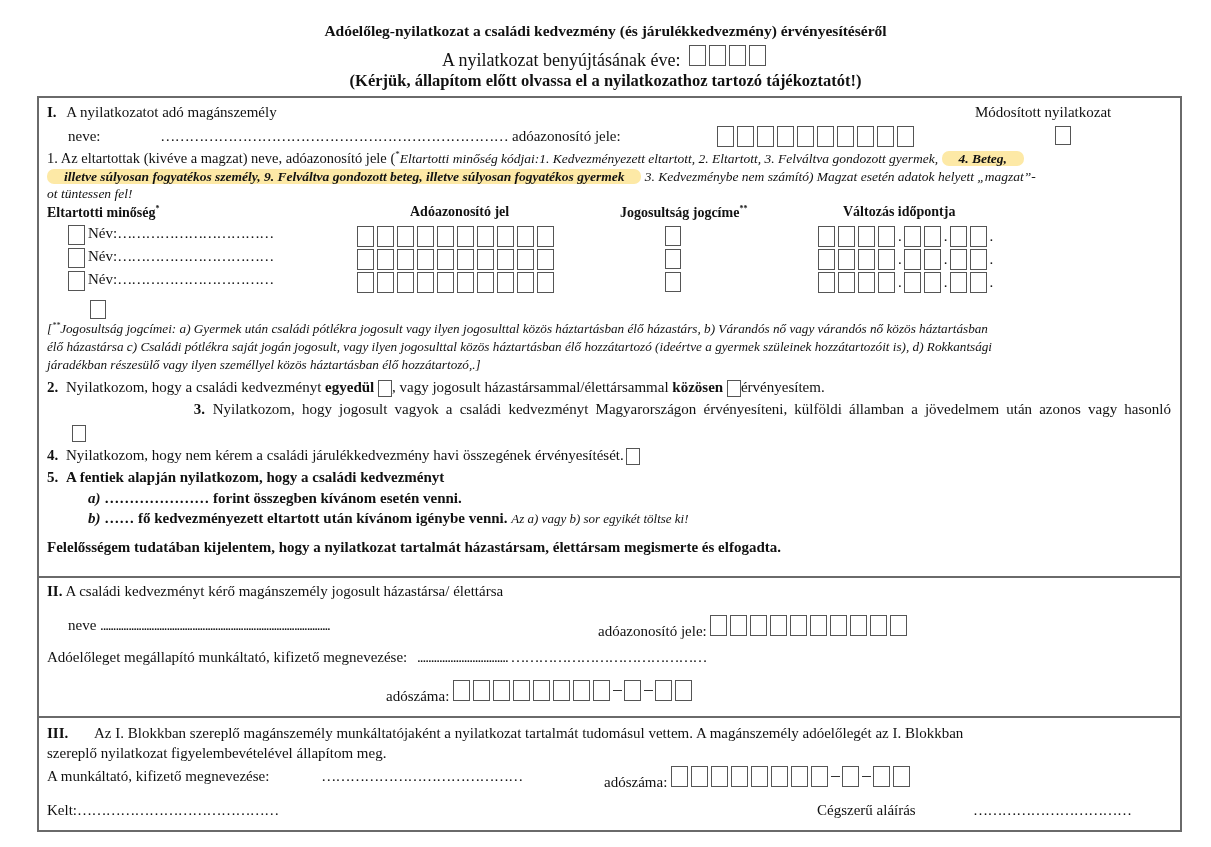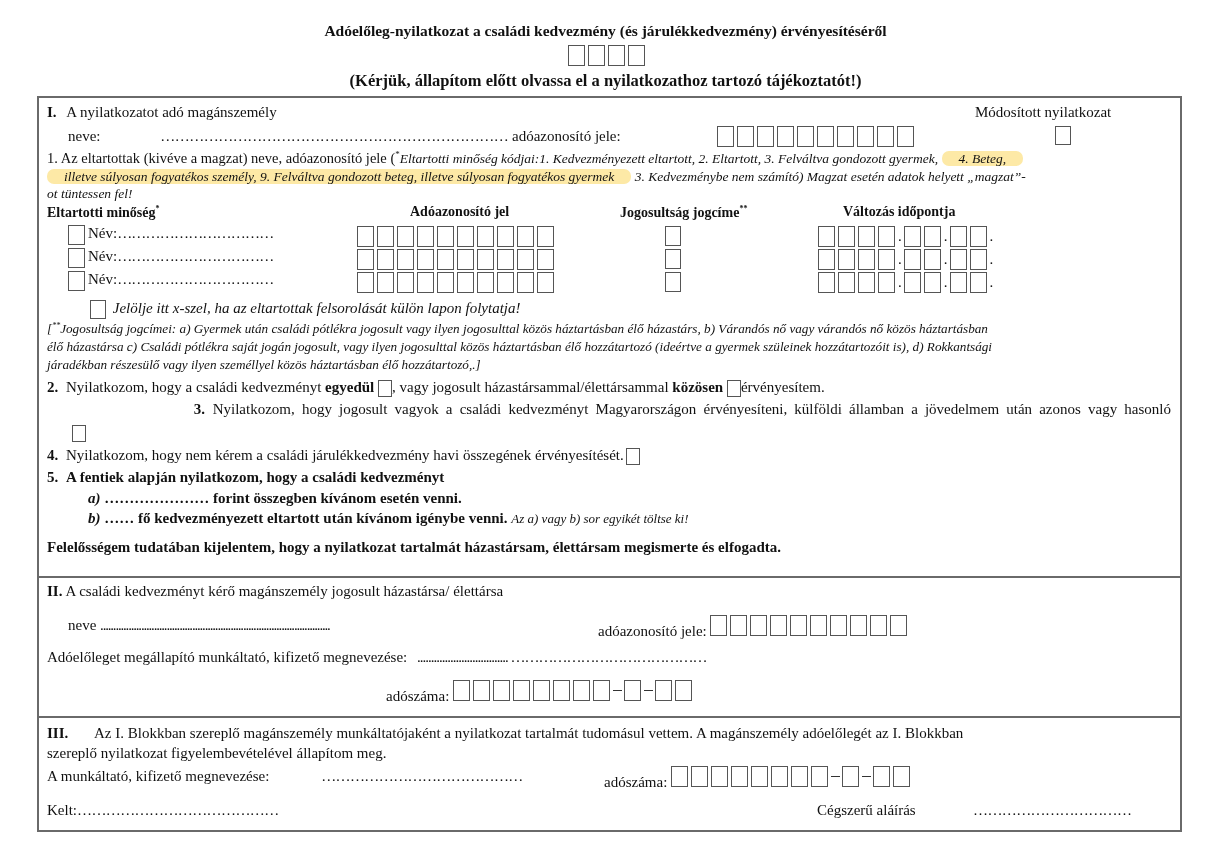--- a/index.html
+++ b/index.html
@@ -4,21 +4,21 @@
 <style>
   html, body { margin: 0; padding: 0; background: #ffffff; }
   body {
     width: 1211px; height: 847px; position: relative; overflow: hidden;
     font-family: "Liberation Serif", "DejaVu Serif", serif;
     color: #111; font-size: 15px;
   }
   .abs { position: absolute; white-space: nowrap; text-align: right; }
   .b { font-weight: bold; }
   .i { font-style: italic; }
-  .hl { background: #fde9a6; border-radius: 7px; padding: 0 17px; }
+  .hl { background: #fde9a6; border-radius: 7px; padding: 0 17px; font-weight: bold; }
   .box {
     display: inline-block; width: 16px; height: 19px;
     border: 1px solid #555; box-sizing: border-box; margin-right: 3px;
     vertical-align: middle; background: #fff; cursor: pointer;
   }
   .box.sm { width: 14px; height: 17px; margin-right: 2px; }
   .boxrow { display: inline-flex; align-items: center; }
   .sep { display: inline-block; margin: 0 2px 0 0; font-size: 15px; }
   .dash { display: inline-block; width: 9px; border-top: 1px solid #333; margin: 0 2px 0 0; vertical-align: middle; }
   .frame {
@@ -26,20 +26,21 @@
     border: 2px solid #6a6a6a; box-sizing: border-box;
   }
   .hline { position: absolute; left: 37px; width: 1145px; border-top: 2px solid #6a6a6a; }
   .sm-it { font-size: 13.5px; font-style: italic; }
 </style>
 </head>
 <body>
 
 <div class="abs b" style="left:0;width:1211px;text-align:center;top:22px;font-size:15.5px;">Adóelőleg-nyilatkozat a családi kedvezmény (és járulékkedvezmény) érvényesítéséről</div>
 <div class="abs" style="left:0;width:1211px;text-align:center;top:45px;font-size:18px;">
+  <span>A nyilatkozat benyújtásának éve:</span>
   <span class="boxrow" id="yearBoxes" style="margin-left:4px;">
       <span class="box" style="width: 17px; height: 21px;"></span>
       <span class="box" style="width: 17px; height: 21px;"></span>
       <span class="box" style="width: 17px; height: 21px;"></span>
       <span class="box" style="width: 17px; height: 21px;"></span>
     </span>
 </div>
 <div class="abs b" style="left:0;width:1211px;text-align:center;top:71px;font-size:16.5px;">(Kérjük, állapítom előtt olvassa el a nyilatkozathoz tartozó tájékoztatót!)</div>
 
 <div class="frame"></div>
@@ -167,21 +168,20 @@
       <span class="box" style="width: 17px; height: 21px;"></span>
       <span class="sep">.</span>
       <span class="box" style="width: 17px; height: 21px;"></span>
       <span class="box" style="width: 17px; height: 21px;"></span>
       <span class="sep">.</span>
     </span>
   </div>
 
 <div class="abs" style="left:90px;top:300px;">
   <span class="box"></span>
-  <span class="i" style="font-size:15px;">Jelölje itt x-szel, ha az eltartottak felsorolását külön lapon folytatja!</span>
 </div>
 
 <div class="abs sm-it" style="left:47px;top:321px;font-size:13.2px;">
   <span>[</span><sup style="font-size:8px;">**</sup><span>Jogosultság jogcímei: a) Gyermek után családi pótlékra jogosult vagy ilyen jogosulttal közös háztartásban élő házastárs, b) Várandós nő vagy várandós nő közös háztartásban</span>
 </div>
 <div class="abs sm-it" style="left:47px;top:339px;font-size:13.2px;">élő házastársa c) Családi pótlékra saját jogán jogosult, vagy ilyen jogosulttal közös háztartásban élő hozzátartozó (ideértve a gyermek szüleinek hozzátartozóit is), d) Rokkantsági</div>
 <div class="abs sm-it" style="left:47px;top:357px;font-size:13.2px;">járadékban részesülő vagy ilyen személlyel közös háztartásban élő hozzátartozó,.]</div>
 
 <div class="abs" style="left:47px;top:379px;">
   <span class="b">2.</span>

